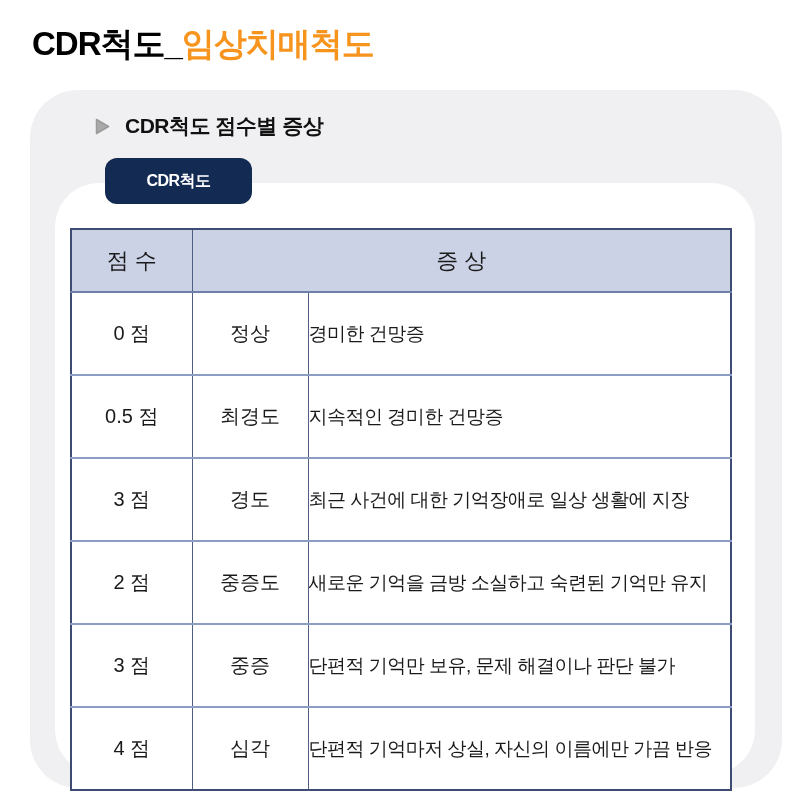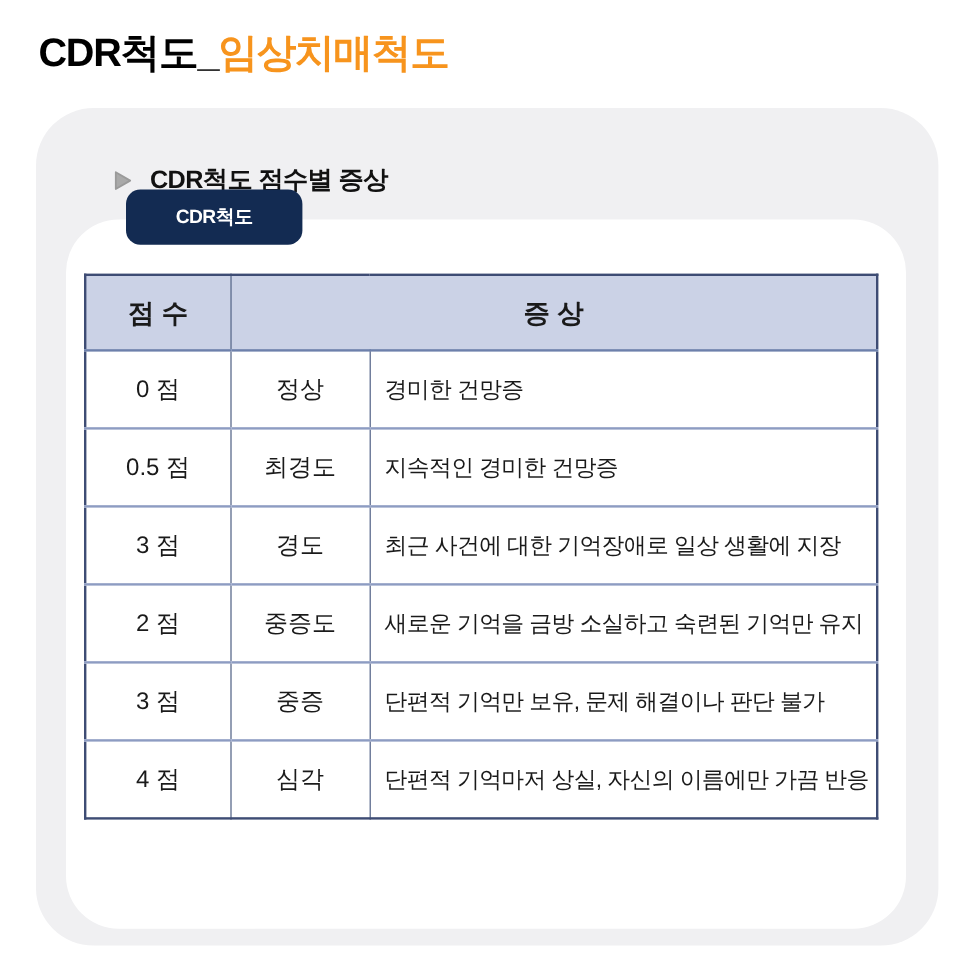--- a/index.html
+++ b/index.html
@@ -30,21 +30,20 @@
     border-radius: 48px;
   }
 
   
   .section-heading {
     position: absolute;
     left: 95px; top: 112px;
     display: flex;
     align-items: center;
     gap: 15px;
-    margin-top: 24px;
   }
   .tri-icon {
     width: 15px; height: 17px;
     display: inline-block;
     flex: 0 0 auto;
   }
   .section-heading-text {
     font-size: 21px;
     font-weight: 700;
     color: #111111;
@@ -93,40 +92,40 @@
     border-top: 2px solid #8d9cc2;
     font-family: "Liberation Sans", "DejaVu Sans", sans-serif;
     color: #1a1a1a;
     white-space: nowrap;
     overflow: visible;
   }
   .score-table thead th {
     background: #cbd2e6;
     height: 63px;
     font-size: 22px;
-    font-weight: 700;
+    font-weight: 400;
     text-align: center;
     vertical-align: middle;
     border-top: none;
     border-bottom: 2px solid #6d80ab;
   }
   .score-table tbody td {
-    height: 65px;
+    height: 83px;
     vertical-align: middle;
   }
   .cell-score, .cell-grade {
     text-align: center;
     font-size: 20px;
     font-weight: 500;
   }
   .cell-desc {
     text-align: left;
     font-size: 19px;
     font-weight: 500;
-    padding-left: 12px;
+    padding-left: 0;
     letter-spacing: -0.5px;
     border-radius: 13px;
   }
   .vline  { border-left: 1px solid #4f5f84; }
   .hl     { color: #f7941d; }
 </style>
 </head>
 <body>
 
 <h1 class="page-title"><span>CDR척도_</span><span class="title-accent">임상치매척도</span></h1>

